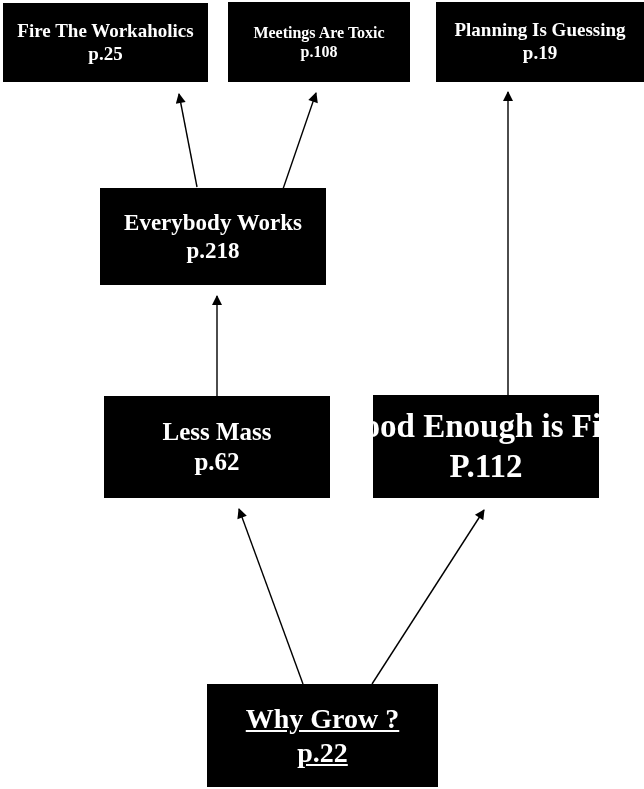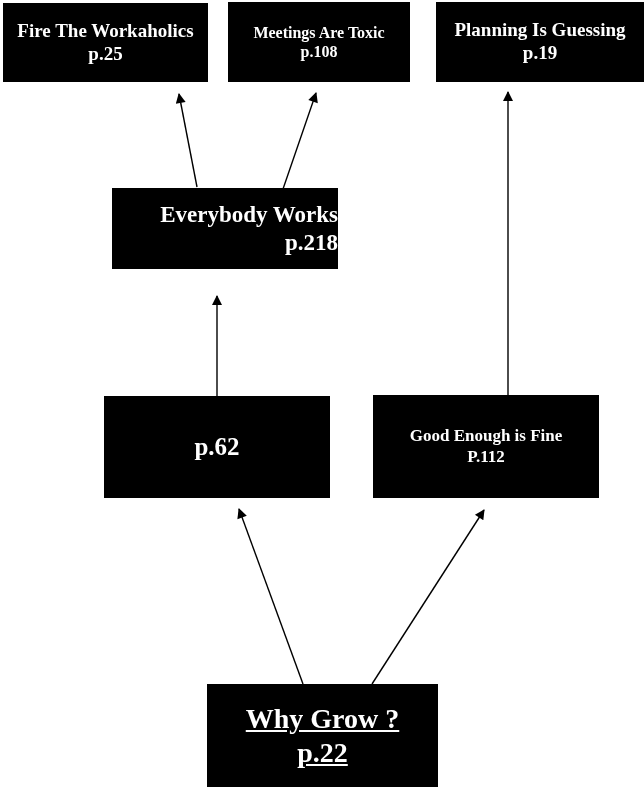--- a/index.html
+++ b/index.html
@@ -25,23 +25,23 @@
     justify-content: center;
     text-align: center;
     font-weight: bold;
     line-height: 1.2;
     white-space: nowrap;
   }
   
   #node-fire       { left: 3px;   top: 3px;   width: 205px; height: 79px;  font-size: 19px; }
   #node-meetings   { left: 228px; top: 2px;   width: 182px; height: 80px;  font-size: 16px; }
   #node-planning   { left: 436px; top: 2px;   width: 208px; height: 80px;  font-size: 19px; }
-  #node-everybody  { left: 112px; top: 188px; width: 226px; height: 81px; font-size: 23px; align-items: flex-end; }
+  #node-everybody  { left: 100px; top: 188px; width: 226px; height: 97px; font-size: 23px; }
   #node-lessmass   { left: 104px; top: 396px; width: 226px; height: 102px; font-size: 25px; }
-  #node-goodenough { left: 373px; top: 395px; width: 226px; height: 103px; font-size: 17px; }
+  #node-goodenough { left: 373px; top: 395px; width: 226px; height: 103px; font-size: 33px; }
   #node-whygrow    { left: 207px; top: 684px; width: 231px; height: 103px; font-size: 28px; text-decoration: underline; }
   svg.arrow-layer {
     position: absolute;
     left: 0;
     top: 0;
     width: 644px;
     height: 789px;
   }
   svg.arrow-layer line {
     stroke: #000000;
@@ -81,20 +81,21 @@
     <div class="title">Planning Is Guessing</div>
     <div class="page">p.19</div>
   </div>
 
   <div class="node" id="node-everybody">
     <div class="title">Everybody Works</div>
     <div class="page">p.218</div>
   </div>
 
   <div class="node" id="node-lessmass">
+    <div class="title">Less Mass</div>
     <div class="page">p.62</div>
   </div>
 
   <div class="node" id="node-goodenough">
     <div class="title">Good Enough is Fine</div>
     <div class="page">P.112</div>
   </div>
 
   <div class="node" id="node-whygrow">
     <div class="title">Why Grow ?</div>

